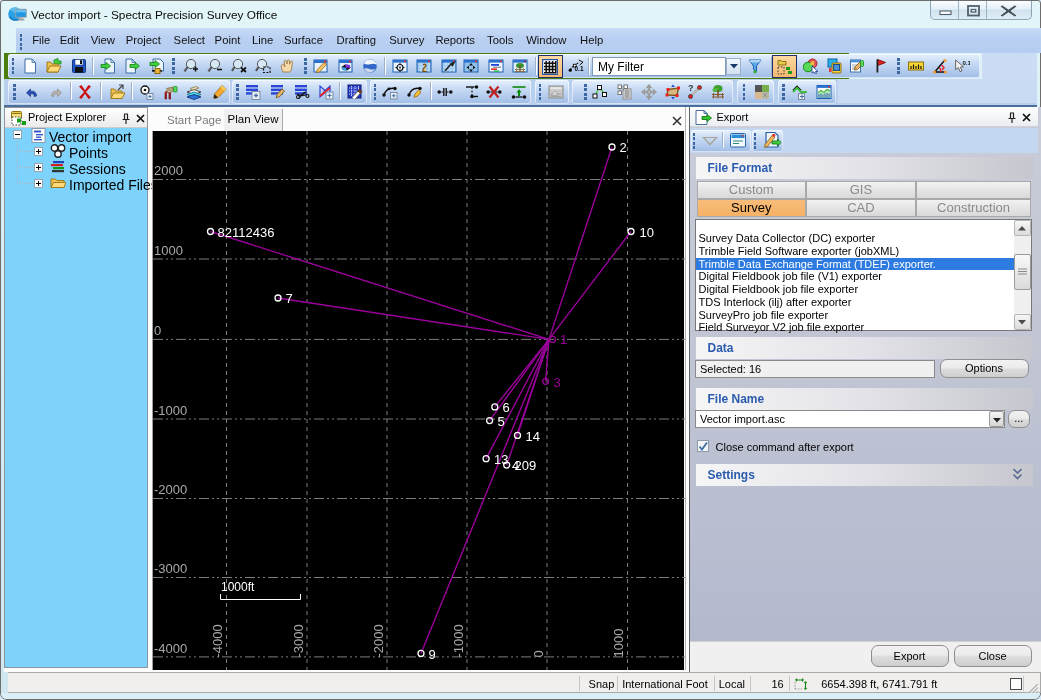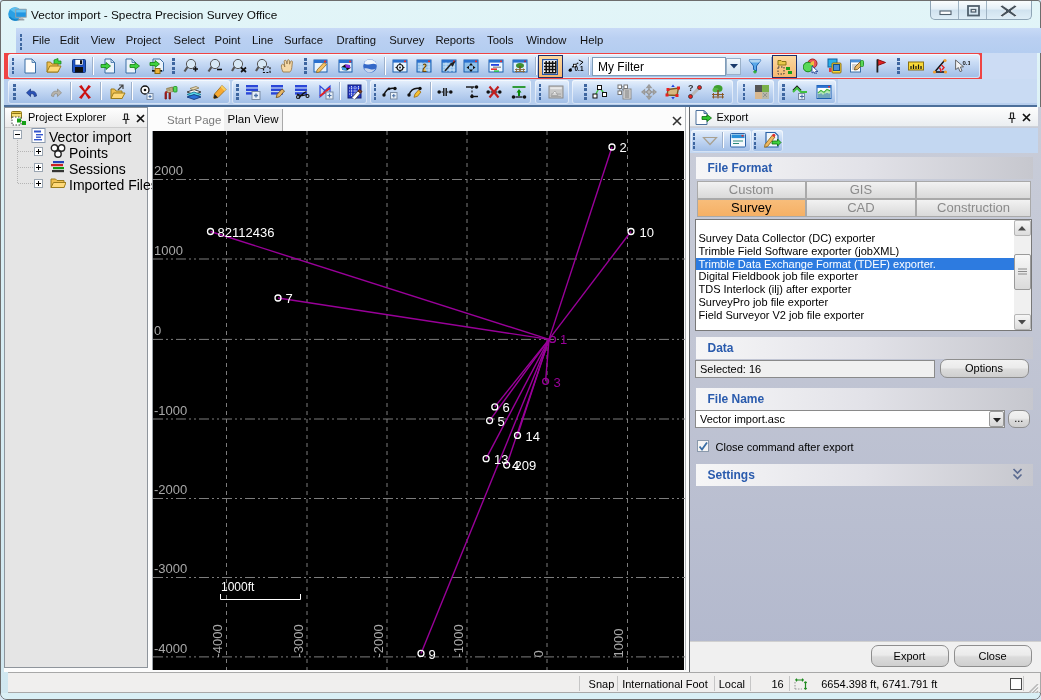--- a/index.html
+++ b/index.html
@@ -15,32 +15,32 @@
   border:1px solid #8ea4b5; border-top:none; border-radius:0 0 5px 5px; display:flex; }
 #caps .cb { flex:1; position:relative; border-right:1px solid #9fb3c3; }
 #caps .cb:last-child { border-right:none; flex:1.6; }
 
 #menubar { position:absolute; left:8px; top:28px; width:1029px; height:25px;
   background:linear-gradient(180deg,#c8daf6 0%,#bad0f2 40%,#b4cdf0 100%);margin-left:8px; }
 #menubar .mi { position:absolute; top:0; height:25px; line-height:25px; font-size:11.3px; color:#111; }
 .grip { position:absolute; width:3px; }
 .grip i { display:block; width:2.6px; height:2.6px; background:#3e66a0; margin-bottom:1.9px; }
 
-#tb1 { position:absolute; left:4px; top:53px; width:1033px; height:26px; background:#ef4444; }
+#tb1 { position:absolute; left:4px; top:53px; width:845px; height:26px; background:#4d7c0f; }
 #tb2 { position:absolute; left:4px; top:79px; width:1033px; height:26px; background:#b8cfee; }
 #tbedge { position:absolute; left:4px; top:105px; width:1033px; height:2px; background:#4c6f9a; }
 .tgroup { position:absolute; border-radius:3px;
   background:linear-gradient(180deg,#e7f1fc 0%,#c9dcf5 35%,#b3cbed 70%,#9fbde6 100%);
   box-shadow: inset 0 0 0 1px rgba(255,255,255,.55); }
 .tsep { position:absolute; width:1px; background:#9db1cc; box-shadow:1px 0 0 #fff; }
 .ticon { position:absolute; width:16px; height:16px; }
 .hib { position:absolute; border:1.5px solid #1c2f6b; background:linear-gradient(180deg,#fcd9a0,#f6b871); }
 
 #main { position:absolute; left:4px; top:107px; width:1033px; height:565px; background:#fcfcfc; }
-#lp { position:absolute; left:0px; top:0px; width:144px; height:561px; background:#e5e5e5; border:1px solid #8f959c; }
+#lp { position:absolute; left:0px; top:0px; width:144px; height:561px; background:#7dd3fc; border:1px solid #8f959c; }
 #lph { position:absolute; left:0; top:0; width:142px; height:20px; background:linear-gradient(180deg,#fefefe,#ebebeb); border-bottom:1px solid #cccccc; }
 #lph .t { position:absolute; left:23px; top:3px; font-size:11px; color:#000; }
 .trow { position:absolute; font-size:14px; color:#000; white-space:nowrap; }
 .expbox { position:absolute; width:9px; height:9px; border:1px solid #9aa5b1; background:#fff; }
 .expbox .h { position:absolute; left:1px; top:3px; width:5px; height:1px; background:#000; }
 .expbox .v { position:absolute; left:3px; top:1px; width:1px; height:5px; background:#000; }
 #tabs { position:absolute; left:148px; top:2px; width:532px; height:22px; background:#fcfcfc; }
 #tabs .t1 { position:absolute; left:15px; top:5px; font-size:11.5px; color:#7a7a7a; }
 #tabs .t2 { position:absolute; left:72px; top:0px; width:59px; height:22px; background:#f0f0f0; border-right:1px solid #a9a9a9; text-align:center; line-height:21px; font-size:11.5px; color:#000; }
 #canvas { position:absolute; left:148px; top:24px; width:532px; height:539px; background:#000; border-left:1px solid #9aa0a6; }
@@ -833,20 +833,21 @@
       <div class="ftab" style="left:116px;top:74px;width:110.8px">GIS</div>
       <div class="ftab" style="left:226.8px;top:74px;width:114.5px">&nbsp;</div>
       <div class="ftab on" style="left:7.5px;top:92px;width:108.5px">Survey</div>
       <div class="ftab" style="left:116px;top:92px;width:110.8px">CAD</div>
       <div class="ftab" style="left:226.8px;top:92px;width:114.5px">Construction</div>
       <div id="explist">
         <div style="position:absolute;left:0;top:0;width:318px;padding-top:12px">
           <div class="row">Survey Data Collector (DC) exporter</div>
           <div class="row">Trimble Field Software exporter (jobXML)</div>
           <div class="row sel">Trimble Data Exchange Format (TDEF) exporter.</div>
+          <div class="row">Digital Fieldbook job file (V1) exporter</div>
           <div class="row">Digital Fieldbook job file exporter</div>
           <div class="row">TDS Interlock (ilj) after exporter</div>
           <div class="row">SurveyPro job file exporter</div>
           <div class="row">Field Surveyor V2 job file exporter</div>
         </div>
         <div style="position:absolute;right:0;top:0;width:17px;height:110px;background:#f0f0f0">
           <div style="position:absolute;left:0;top:0;width:17px;height:16px;background:linear-gradient(180deg,#f6f6f6,#dcdcdc);border:1px solid #b5b5b5;border-radius:2px"></div>
           <svg class="abs" style="left:4.5px;top:6px" width="8" height="5">
               <path d="M0 4.5 L4 0 L8 4.5 Z" fill="#4a4a4a"></path>
             </svg>

